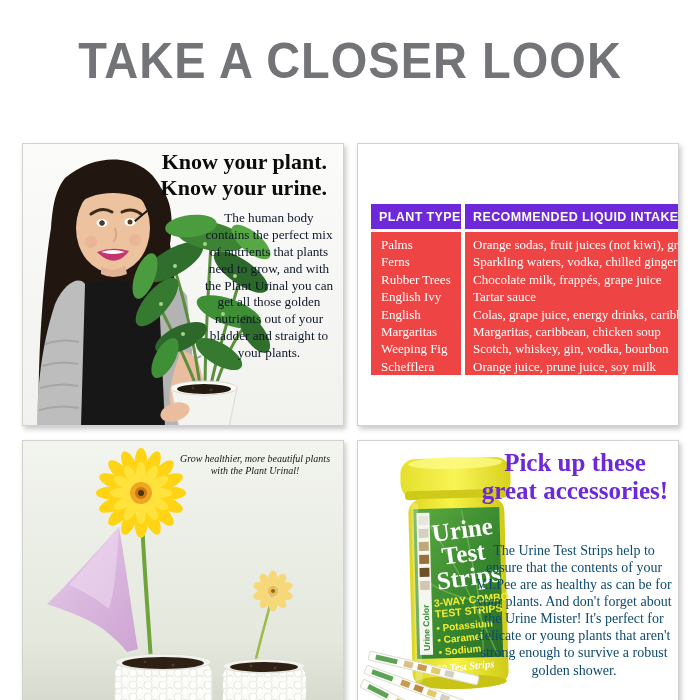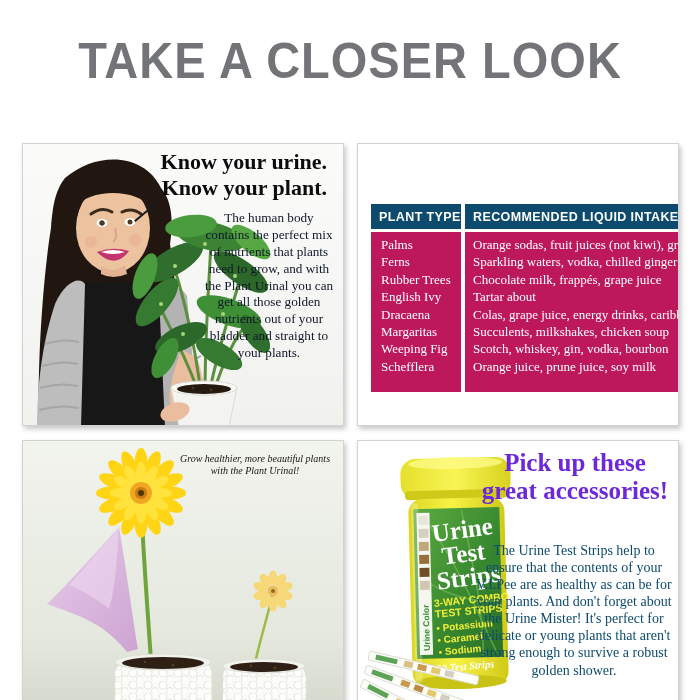--- a/index.html
+++ b/index.html
@@ -40,33 +40,33 @@
     font-family:"Liberation Serif", serif; font-size:13.2px; line-height:1.28;
     color:#0f172a;
   }
 
   
   .intake-table {
     position:absolute; left:13px; right:13px; top:60px;
     display:grid; grid-template-columns:90px 1fr; column-gap:4px;
   }
   .th {
-    background:#0c4a6e; color:#ffffff; font-weight:bold; font-size:12.5px;
+    background:#6d28d9; color:#ffffff; font-weight:bold; font-size:12.5px;
     letter-spacing:0.4px; padding:6px 0 5px 8px; margin-bottom:3px;
     font-family:"Liberation Sans", sans-serif; white-space:nowrap;
   }
   .td {
-    background:#be185d; color:#ffffff;
+    background:#ef4444; color:#ffffff;
     font-family:"Liberation Serif", serif; font-size:13px; line-height:17.4px;
     padding-left:8px; white-space:nowrap; overflow:hidden;
   }
   .trow { display:contents; }
   .td.plant { padding-left:10px; }
   .td.first { padding-top:4px; }
-  .td.last  { padding-bottom:17px; }
+  .td.last  { padding-bottom:0; }
 
   
   .grow-caption {
     position:absolute; top:12px; left:152px; width:160px; text-align:center;
     font-family:"Liberation Serif", serif; font-style:italic;
     font-size:10px; line-height:1.22; color:#161616;
   }
 
   
   .acc-headline {
@@ -157,22 +157,22 @@
           </g>
           <path d="M148,244 L214,244 L206,283 L156,283 Z" fill="#f3f3ef" stroke="#dadad2" stroke-width="1"></path>
           <ellipse cx="181" cy="244" rx="33" ry="7" fill="#fbfbf8" stroke="#dadad2" stroke-width="1"></ellipse>
           <ellipse cx="181" cy="245" rx="27" ry="5" fill="#241a10"></ellipse>
           <circle cx="170" cy="244" r="1.4" fill="#4a3520"></circle>
             <circle cx="188" cy="246" r="1.4" fill="#4a3520"></circle>
           <ellipse cx="152" cy="268" rx="15" ry="9" fill="#e9bd9d" transform="rotate(-18 152 268)"></ellipse>
         </g>
       </svg>
       <div class="know-headline">
+        <div>Know your plant.</div>
         <div>Know your urine.</div>
-        <div>Know your plant.</div>
       </div>
       <div class="pointer-line"></div>
       <p class="know-body">The human body contains the perfect mix of nutrients that plants need to grow, and with the Plant Urinal you can get all those golden nutrients out of your bladder and straight to your plants.</p>
     </section>
 
     <section class="panel">
       <div class="intake-table">
         <div class="th">PLANT TYPE</div>
         <div class="th">RECOMMENDED LIQUID INTAKE</div>
         <div class="trow">
@@ -182,29 +182,29 @@
           <div class="trow">
             <div class="td plant">Ferns</div>
             <div class="td">Sparkling waters, vodka, chilled ginger beer</div>
           </div>
           <div class="trow">
             <div class="td plant">Rubber Trees</div>
             <div class="td">Chocolate milk, frappés, grape juice</div>
           </div>
           <div class="trow">
             <div class="td plant">English Ivy</div>
-            <div class="td">Tartar about</div>
-          </div>
-          <div class="trow">
-            <div class="td plant">Dracaena</div>
+            <div class="td">Tartar sauce</div>
+          </div>
+          <div class="trow">
+            <div class="td plant">English</div>
             <div class="td">Colas, grape juice, energy drinks, caribbean beer</div>
           </div>
           <div class="trow">
             <div class="td plant">Margaritas</div>
-            <div class="td">Succulents, milkshakes, chicken soup</div>
+            <div class="td">Margaritas, caribbean, chicken soup</div>
           </div>
           <div class="trow">
             <div class="td plant">Weeping Fig</div>
             <div class="td">Scotch, whiskey, gin, vodka, bourbon</div>
           </div>
           <div class="trow">
             <div class="td plant last">Schefflera</div>
             <div class="td last">Orange juice, prune juice, soy milk</div>
           </div>
       </div>

